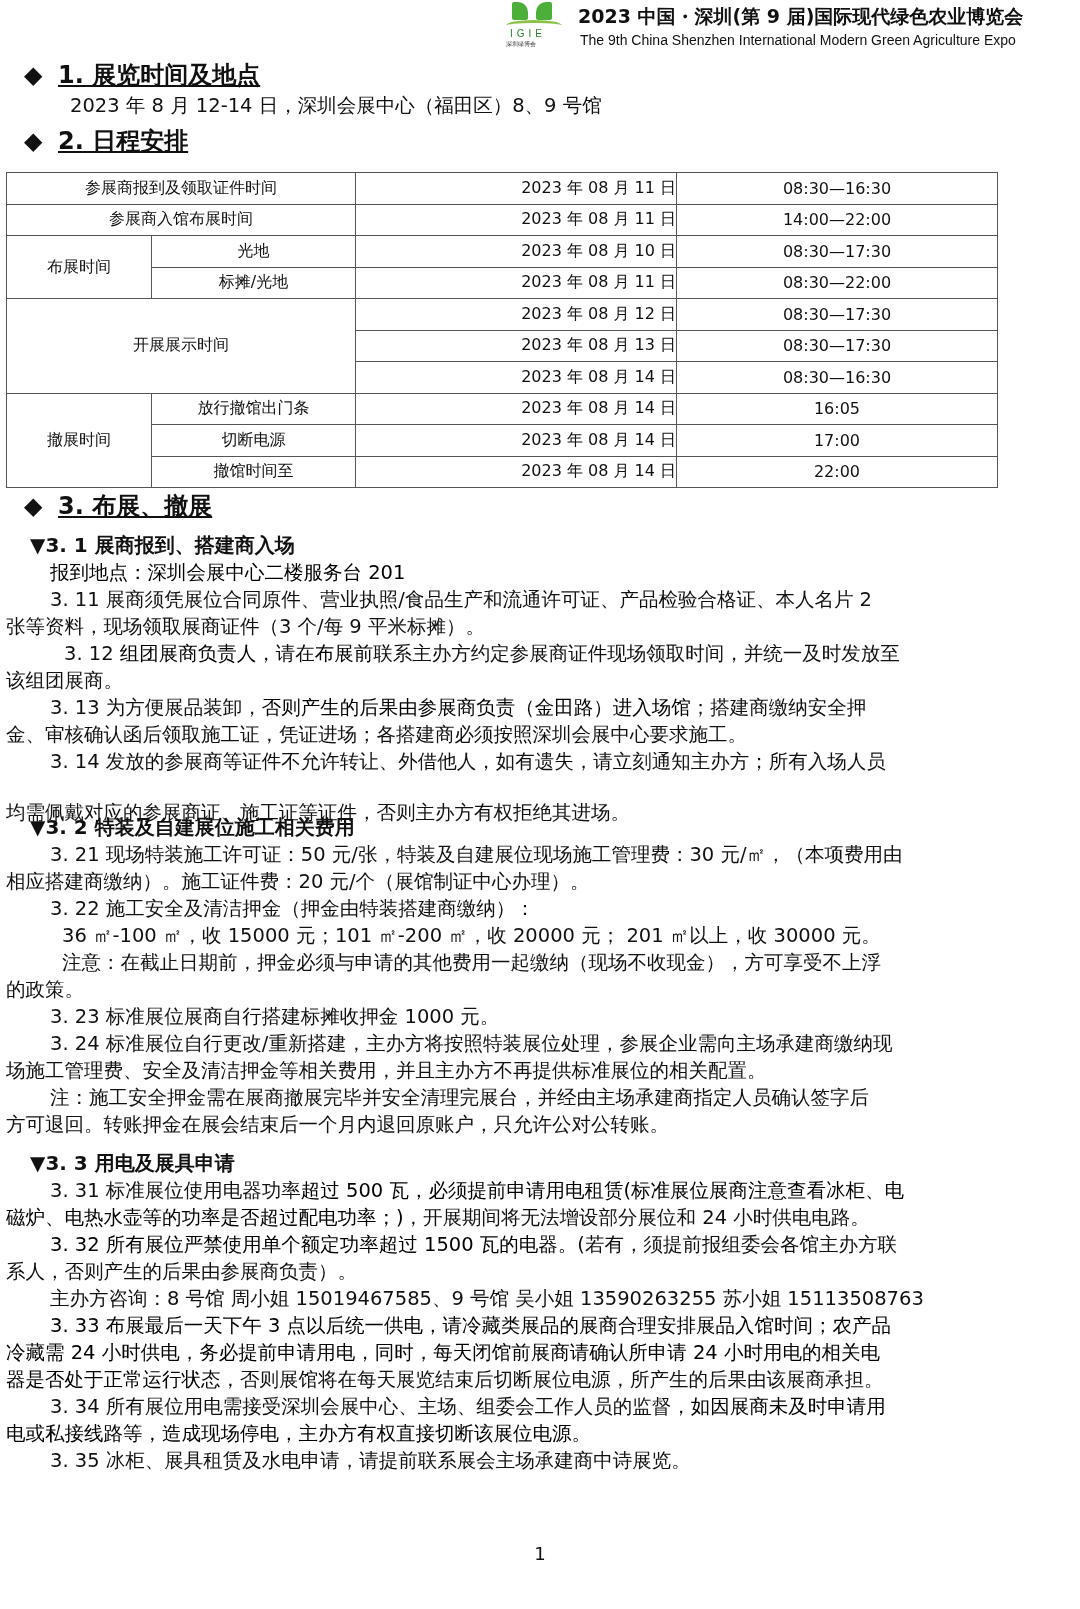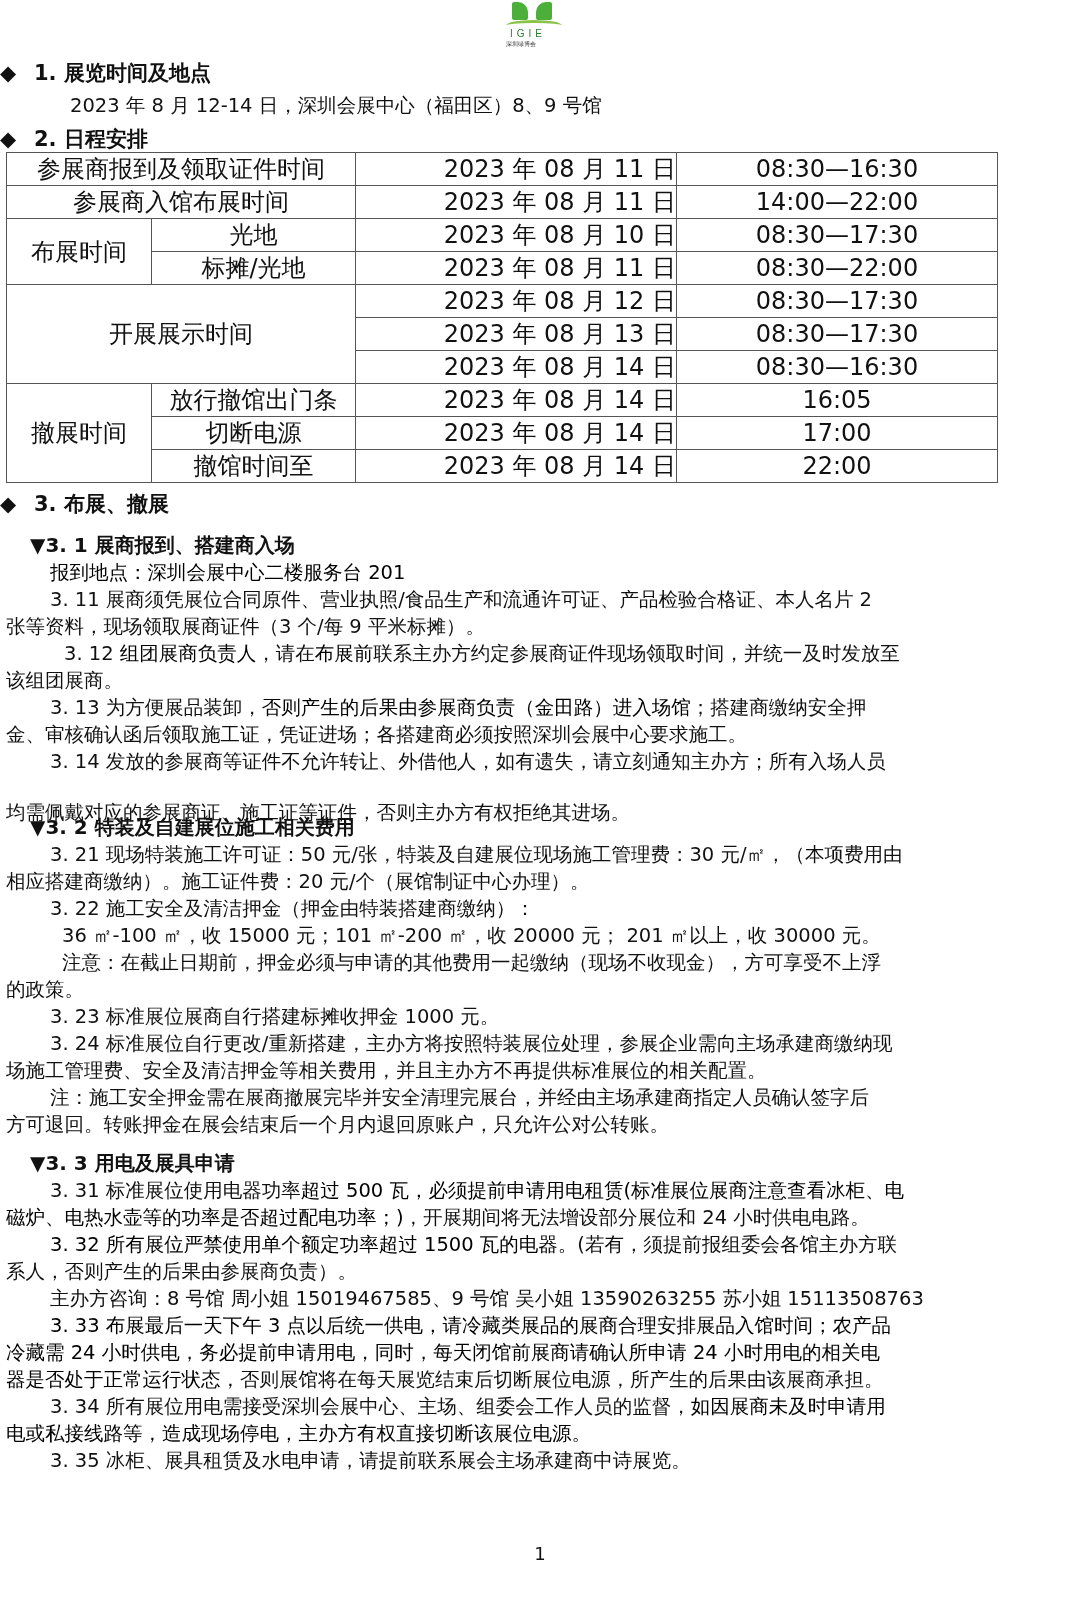--- a/index.html
+++ b/index.html
@@ -12,42 +12,44 @@
   .logo { position: absolute; left: 0; top: 0; width: 68px; height: 50px; }
   .logo .leaf { position: absolute; width: 16px; height: 18px; background: #4caf3a; top: 2px; }
   .logo .leaf.l { left: 12px; border-radius: 2px 10px 2px 2px; }
   .logo .leaf.r { left: 36px; border-radius: 10px 2px 2px 2px; }
   .logo .arc { position: absolute; left: 6px; top: 20px; width: 56px; height: 8px; border-top: 3px solid #8bc34a; border-radius: 50% 50% 0 0; }
   .logo .igie { position: absolute; left: 10px; top: 28px; font-size: 10px; letter-spacing: 4px; color: #2e7d32; font-family: "Liberation Sans", sans-serif; }
   .logo .sub { position: absolute; left: 6px; top: 40px; font-size: 6px; color: #333; }
   .header .cn { position: absolute; left: 78px; top: 4px; font-size: 19px; font-weight: bold; white-space: nowrap; letter-spacing: 0px; }
   .header .en { position: absolute; left: 80px; top: 32px; font-size: 14px; white-space: nowrap; font-family: "Liberation Sans", sans-serif; }
 
-  .h1 { position: absolute; left: 0; font-size: 21px; font-weight: bold; white-space: nowrap; }
+  .h1 { position: absolute; left: 24px; font-size: 24px; font-weight: bold; white-space: nowrap; text-decoration: underline; }
   .h1 .dia { display: inline-block; width: 20px; margin-right: 14px; }
   .p { position: absolute; font-size: 19.5px; white-space: nowrap; line-height: 27px; }
   .h2 { position: absolute; left: 30px; font-size: 20px; font-weight: bold; white-space: nowrap; }
   .green { color: #000000; }
 
-  table.sched { position: absolute; left: 6px; top: 152px; border-collapse: collapse; font-size: 24px; border-radius: 26px; }
+  table.sched { position: absolute; left: 6px; top: 172px; border-collapse: collapse; font-size: 16px; border-radius: 26px; }
   table.sched td { border: 1.5px solid #555; height: 30.5px; padding: 0; text-align: center; white-space: nowrap; }
   table.sched td.date { text-align: right; padding-left: 10px; }
   .pagenum { position: absolute; top: 1543px; left: 0; width: 1080px; text-align: center; font-size: 18px; }
 </style>
 </head>
 <body>
 
 <div class="header">
   <div class="logo">
     <div class="leaf l"></div>
     <div class="leaf r"></div>
     <div class="arc"></div>
     <div class="igie">IGIE</div>
     <div class="sub">深圳绿博会</div>
   </div>
+  <div class="cn">2023 中国・深圳(第 9 届)国际现代绿色农业博览会</div>
+  <div class="en">The 9th China Shenzhen International Modern Green Agriculture Expo</div>
 </div>
 
 <div class="h1" style="top:59px;">
   <span class="dia">◆</span><span>1. 展览时间及地点</span>
 </div>
 <div class="p" style="top:92px; left:70px;">2023 年 8 月 12-14 日，深圳会展中心（福田区）8、9 号馆</div>
 
 <div class="h1" style="top:125px;">
   <span class="dia">◆</span><span>2. 日程安排</span>
 </div>

